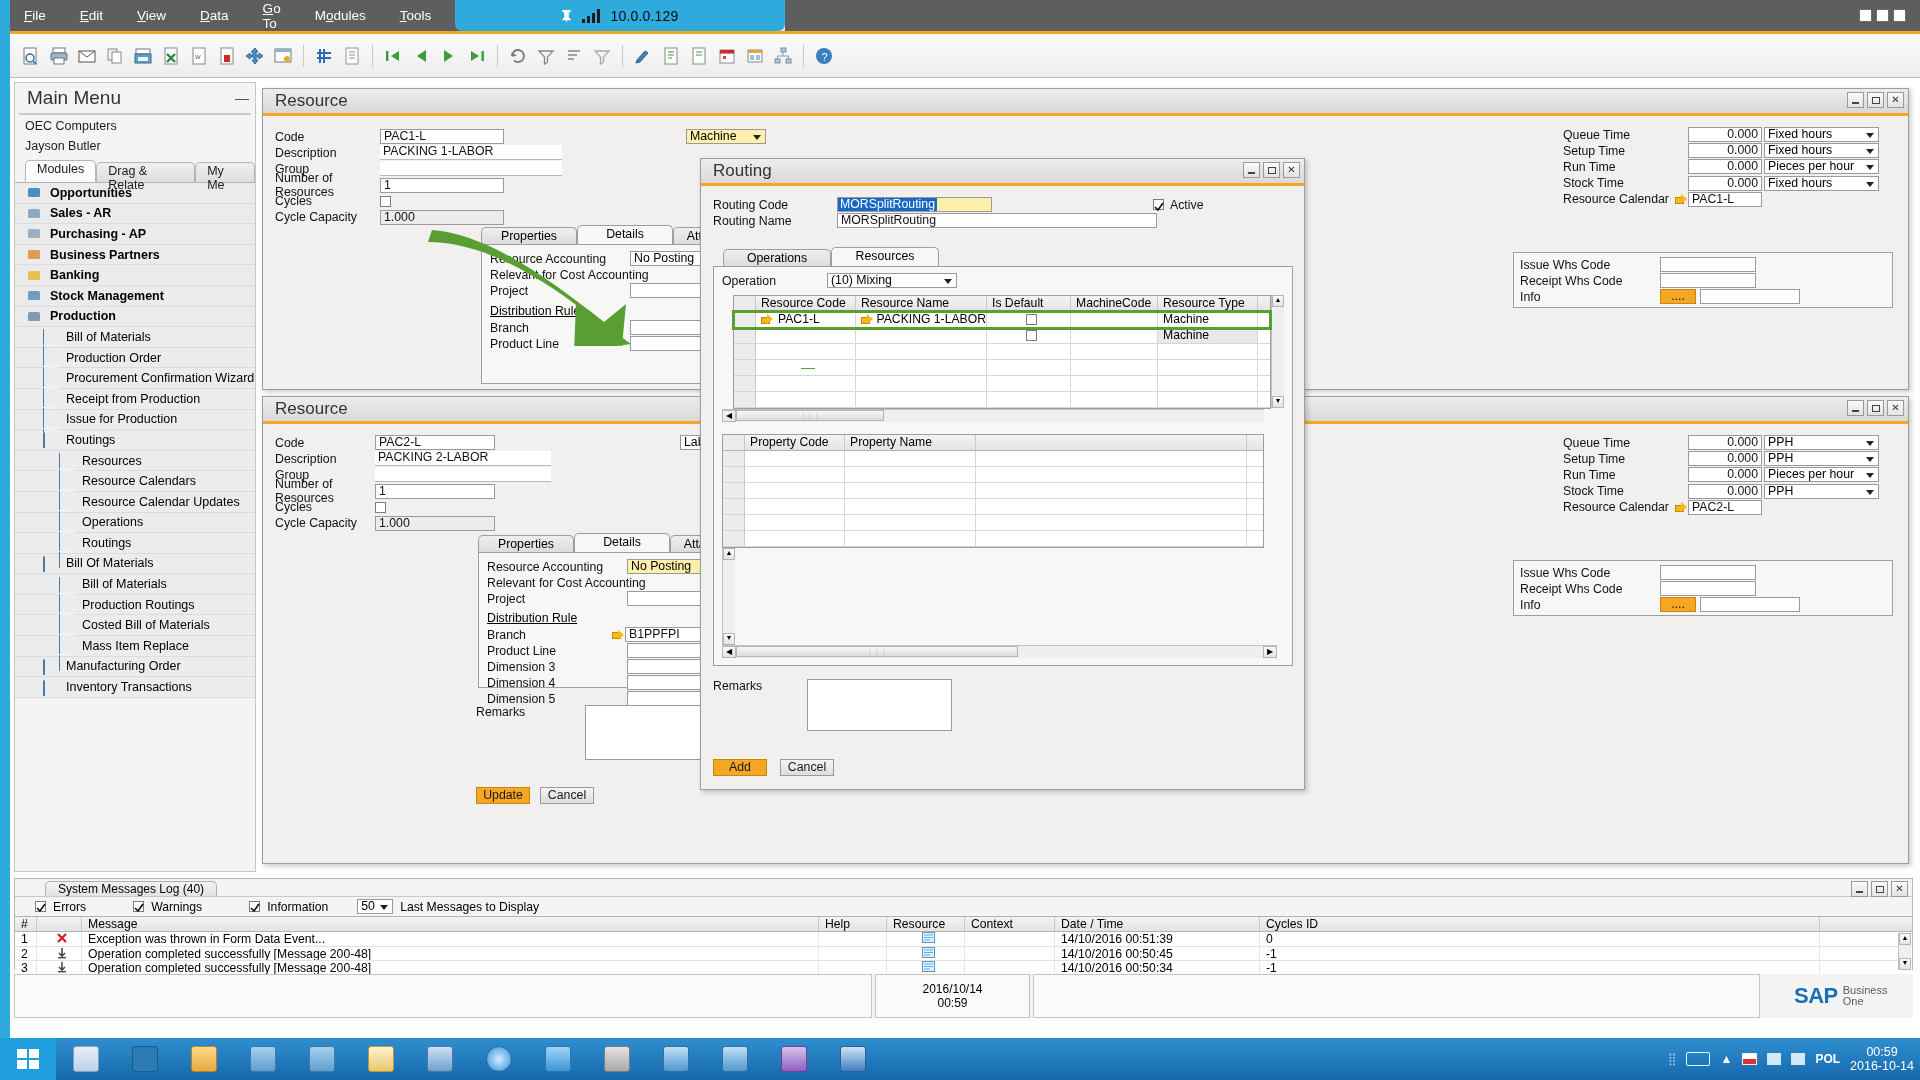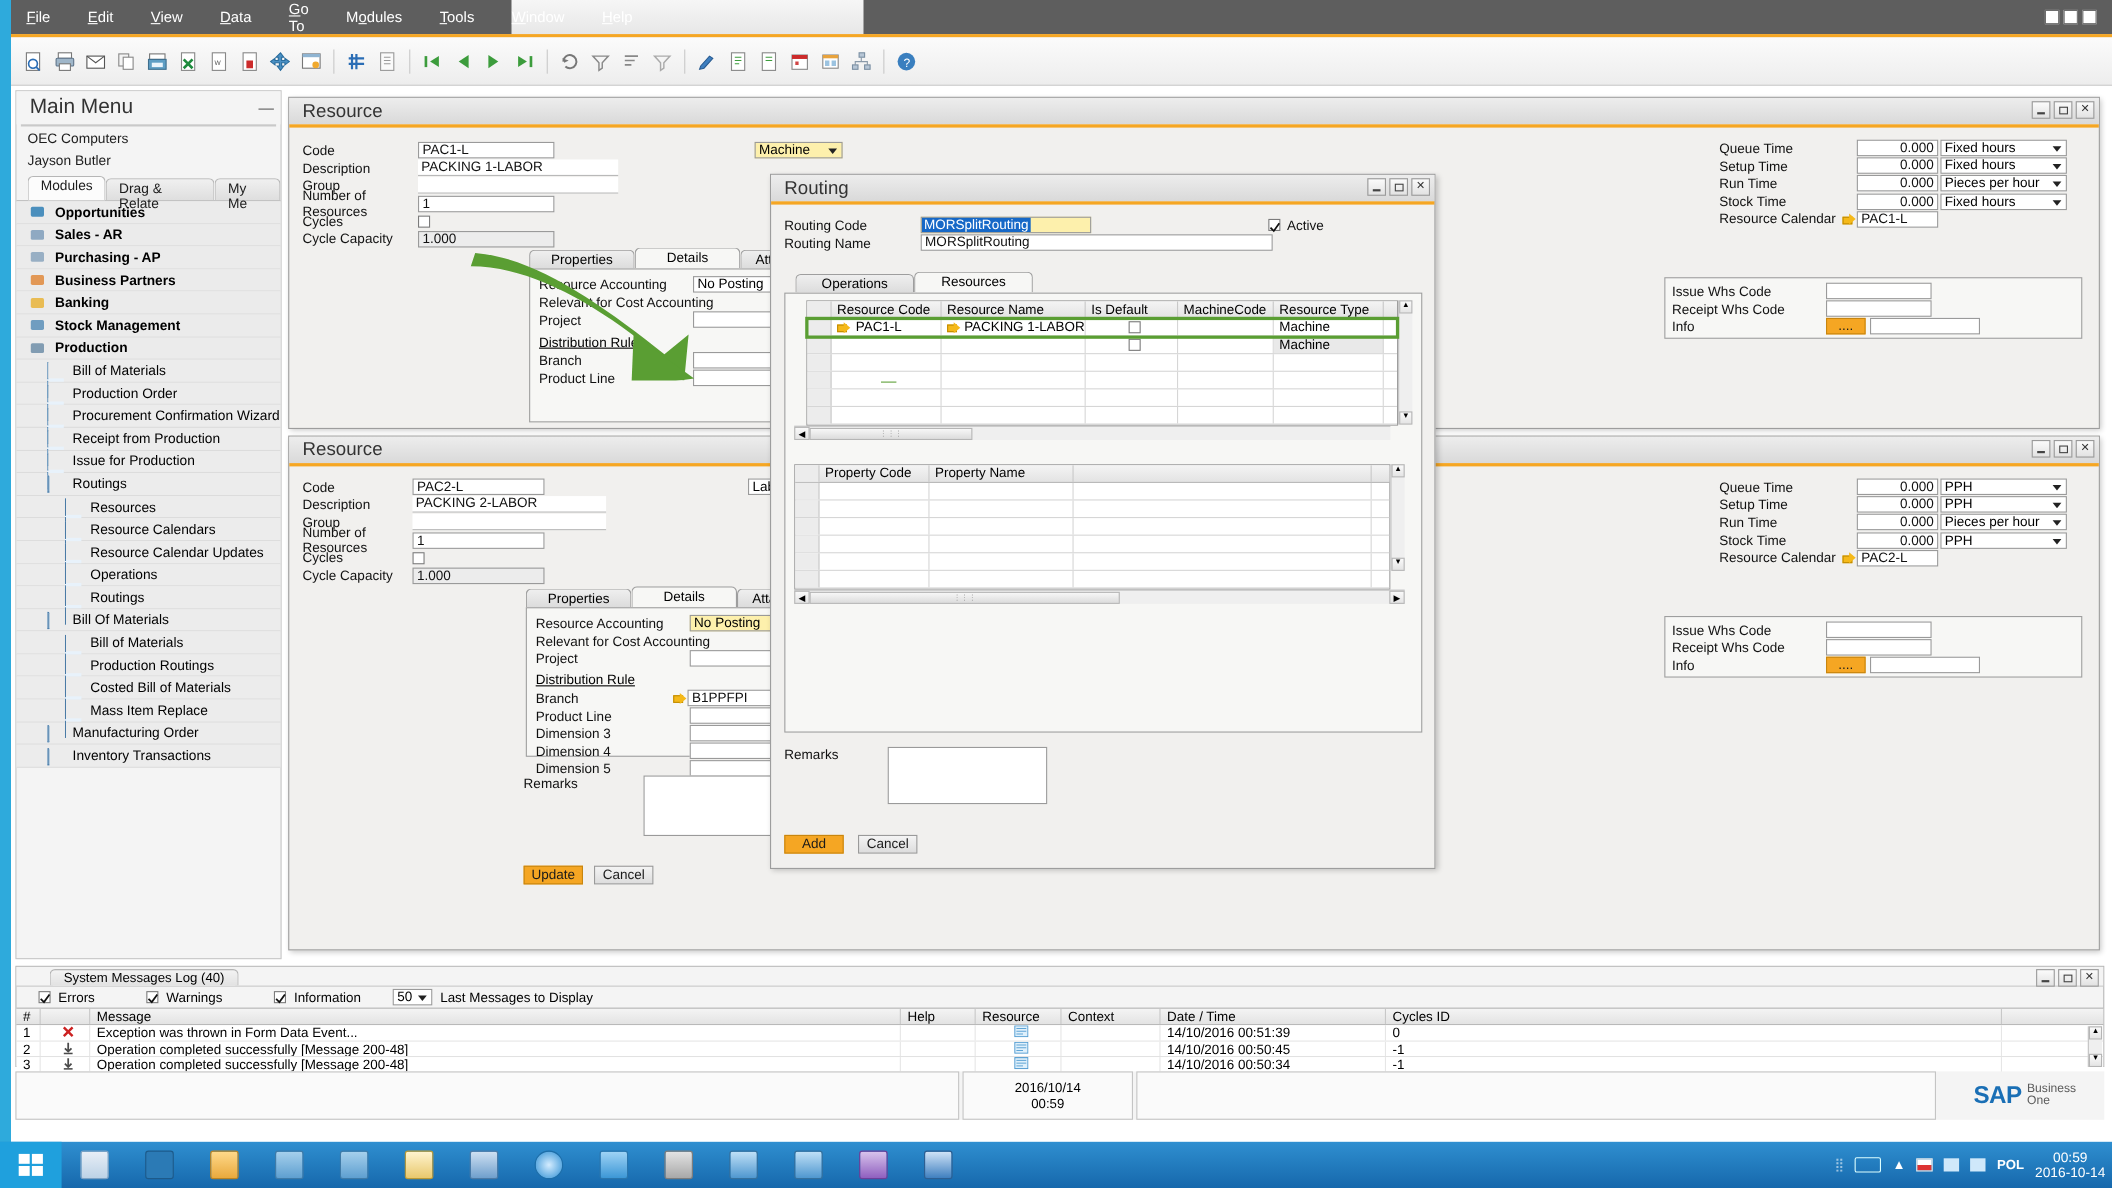--- a/index.html
+++ b/index.html
@@ -267,20 +267,32 @@
     <span class="mi"><u>V</u>iew</span>
     <span class="mi"><u>D</u>ata</span>
     <span class="mi"><u>G</u>o To</span>
     <span class="mi">M<u>o</u>dules</span>
     <span class="mi"><u>T</u>ools</span>
     <span class="mi"><u>W</u>indow</span>
     <span class="mi"><u>H</u>elp</span>
   </div>
   <div id="menubar-right"></div>
 
+  <div class="tb-conn">
+    <svg class="tb-pin" viewBox="0 0 11 14">
+        <path d="M1 1h9v2l-2 1v5l2 2v1H6v2H5v-2H1v-1l2-2V4L1 3z" fill="#fff"></path>
+      </svg>
+    <span class="tb-bars">
+      <i style="height:4px"></i>
+        <i style="height:7px"></i>
+        <i style="height:10px"></i>
+        <i style="height:14px"></i>
+    </span>
+    <span class="tb-ip">10.0.0.129</span>
+  </div>
 
   <div id="menu-underline"></div>
 
   <div class="tb-rightbox">
     <i></i>
     <i></i>
     <i></i>
   </div>
 
   <div id="toolbar">
@@ -874,20 +886,24 @@
       </div>
 
       <div style="position:absolute; left:22px; top:88px;">
         <div class="itabs">
           <div class="itab" style="min-width:108px">Operations</div>
           <div class="itab active" style="min-width:108px">Resources</div>
         </div>
       </div>
 
       <div class="ipanel" style="position:absolute; left:12px; top:107px; width:580px; height:400px; padding:6px 8px;">
+        <div class="frow" style="margin-bottom:6px">
+          <span class="flabel" style="width:105px">Operation</span>
+          <span class="fdrop" style="width:130px">(10) Mixing</span>
+        </div>
 
         <div style="position:relative; display:flex;padding-left:11px;">
           <div class="grid" style="width:542px;">
             <div class="ghead">
               <div class="gh gcnum"></div>
               <div class="gh" style="width:100px">Resource Code</div>
               <div class="gh" style="width:131px">Resource Name</div>
               <div class="gh" style="width:84px">Is Default</div>
               <div class="gh" style="width:87px">MachineCode</div>
               <div class="gh" style="width:100px">Resource Type</div>
@@ -978,21 +994,21 @@
             <div style="height:12px; border:1px solid #b5b5b5; background:linear-gradient(#fafafa,#e4e4e4); font-size:7px; text-align:center;">▼</div>
           </div>
         </div>
         <div class="hscroll" style="width:542px">
           <div class="hs-arrow">◀</div>
           <div class="hs-thumb" style="width:148px">
               <span style="font-size:7px;color:#999">⋮⋮⋮</span>
             </div>
         </div>
 
-        <div style="position:relative; display:flex; margin-top:22px;">
+        <div style="position:relative; display:flex; margin-top:12px;flex-direction:column;">
           <div class="grid" style="width:542px;">
             <div class="ghead">
               <div class="gh gcnum"></div>
               <div class="gh" style="width:100px">Property Code</div>
               <div class="gh" style="width:131px">Property Name</div>
               <div class="gh" style="width:271px"></div>
             </div>
             <div id="routing-prop-rows">
                 <div class="grow">
                   <div class="gc gcnum"></div>

